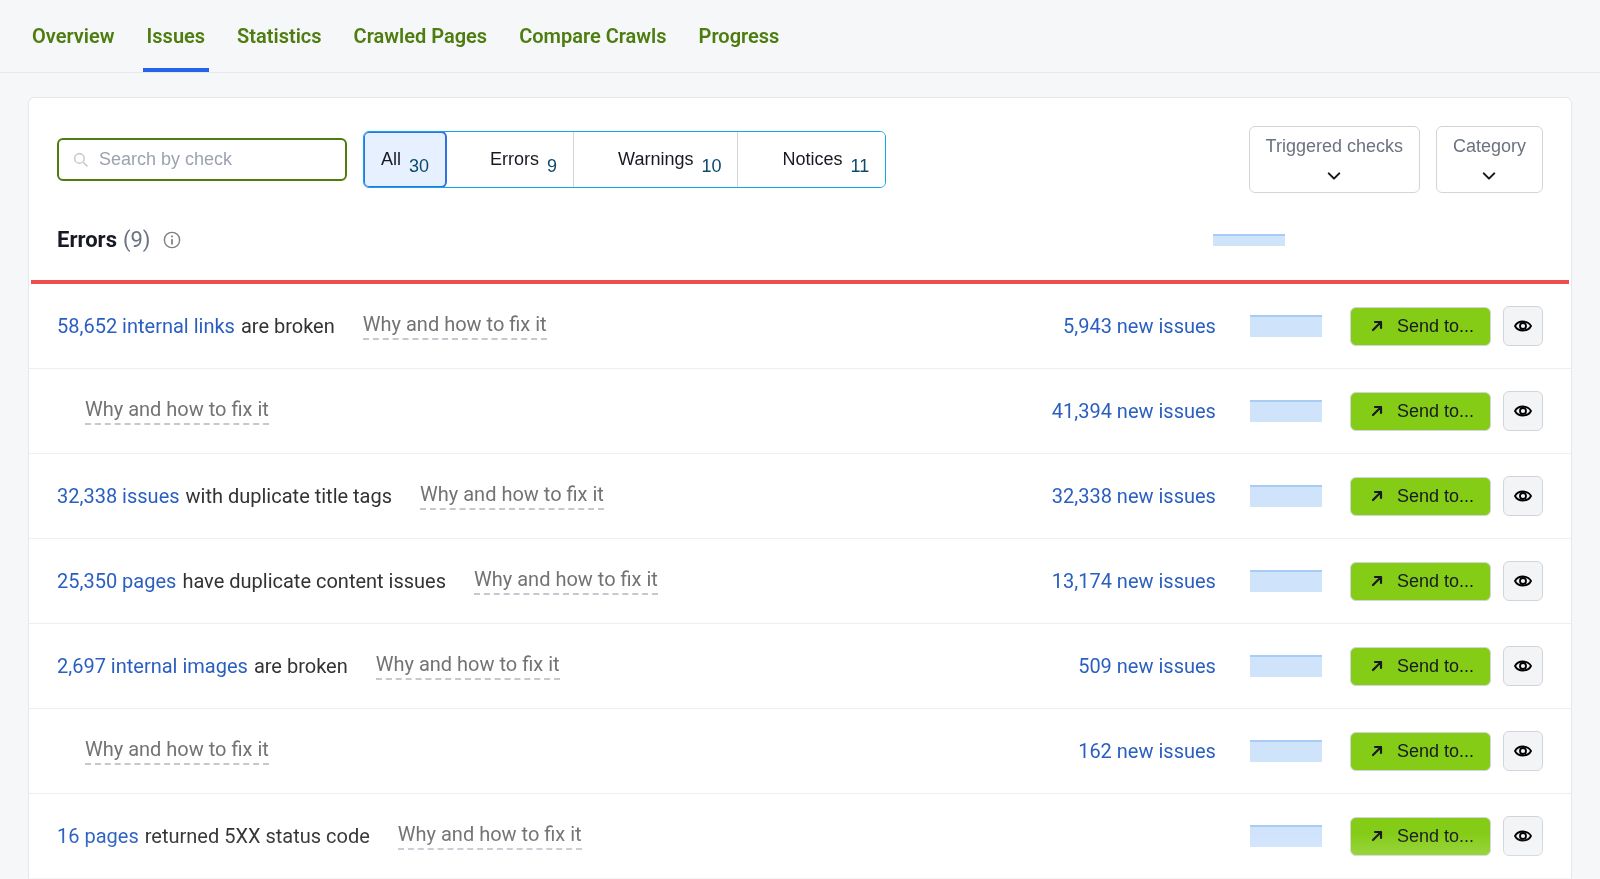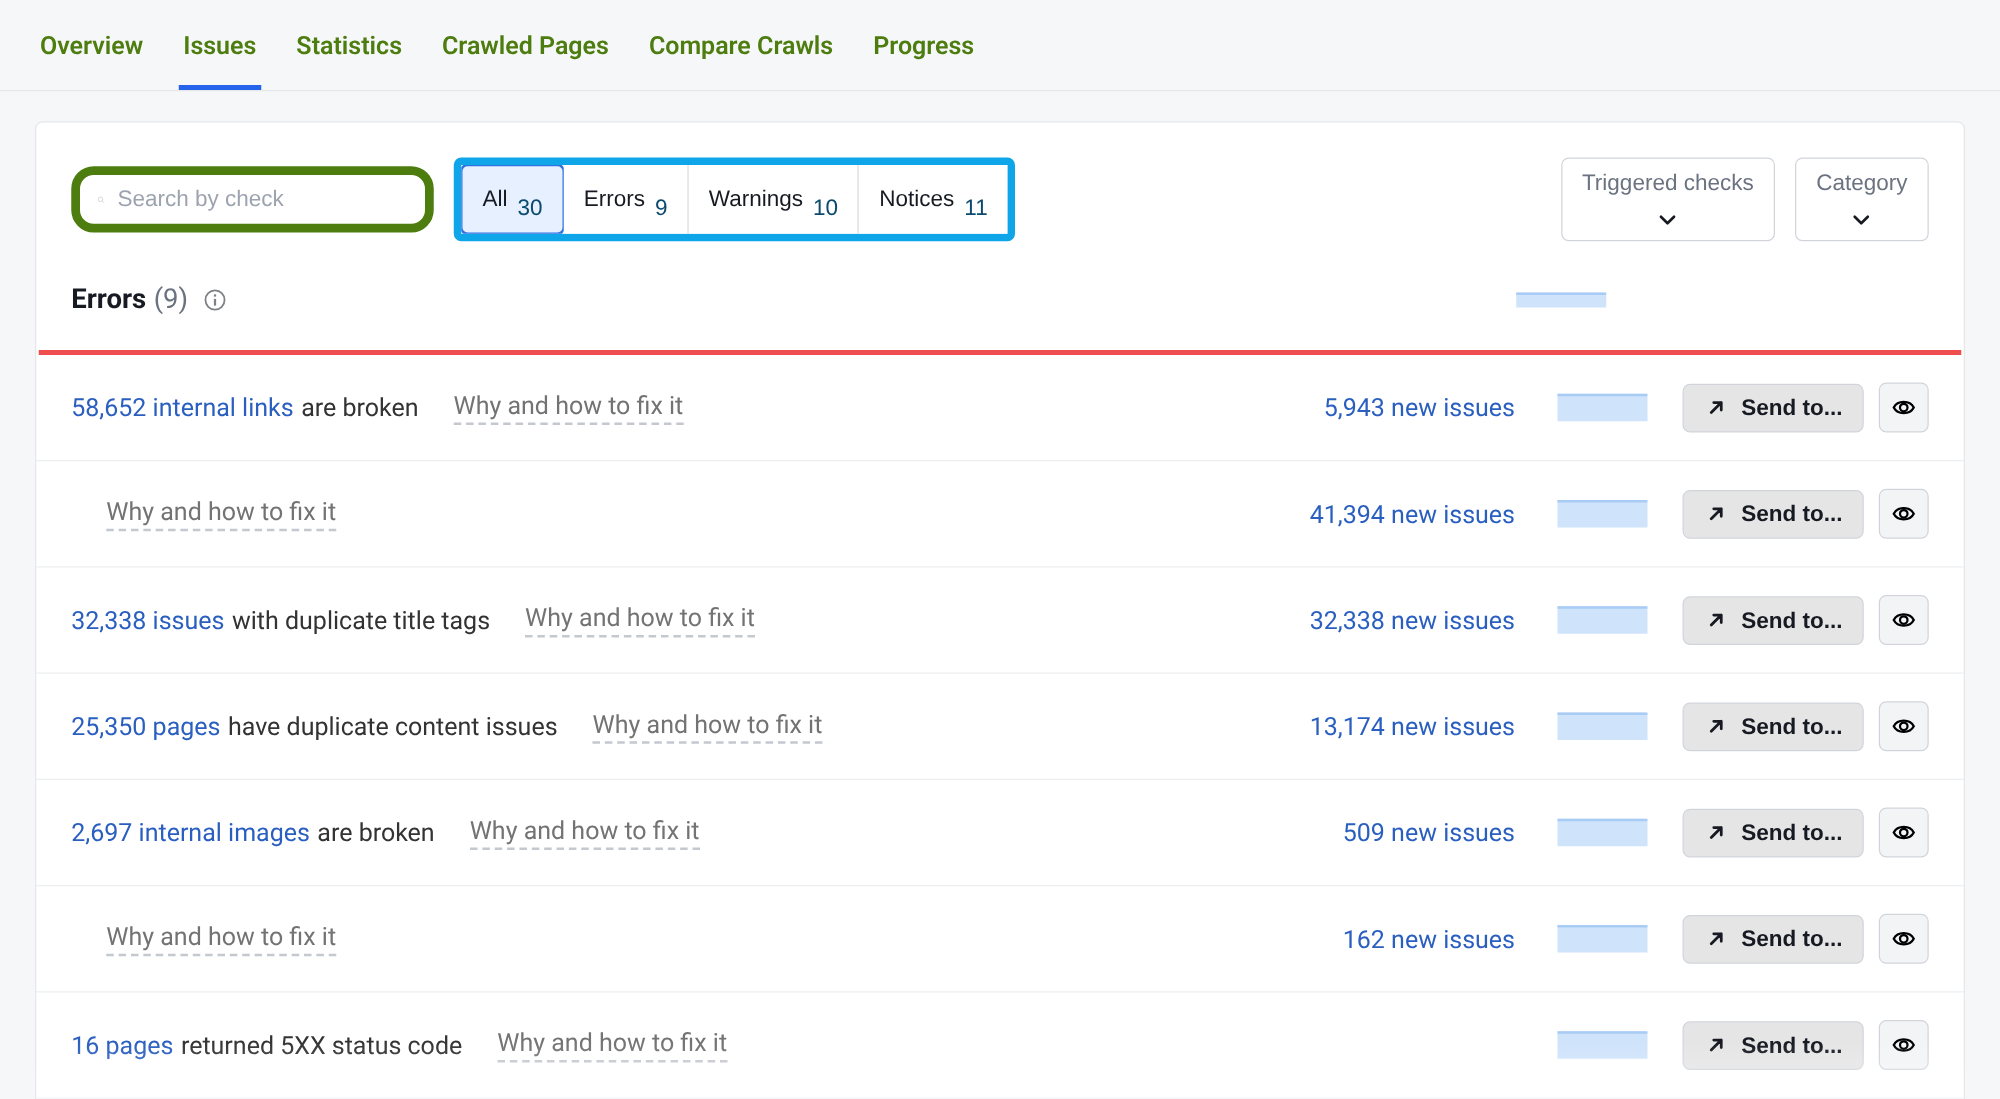--- a/index.html
+++ b/index.html
@@ -36,42 +36,43 @@
 .filters {
   display: flex;
   align-items: center;
   gap: 16px;
   padding: 28px 28px 24px 28px;
   flex-wrap: wrap;
 }
 .search-box {
   display: flex;
   align-items: center;
-  border: 7px solid #4d7c0f;
-  border-radius: 18px;
+  border: 2px solid #4d7c0f;
+  border-radius: 6px;
   padding: 9px 14px;
   width: 290px;
   color: #9ca3af;
   gap: 10px;
 }
 .search-box input {
   border: none;
   outline: none;
   font-size: 18px;
   flex: 1;
   color: #171a22;
 }
 .search-box input::placeholder { color: #9ca3af; }
 .search-icon { width: 18px; height: 18px; opacity: .55; }
 
 .seg-group {
   display: flex;
-  border: 6px solid #0ea5e9;
+  border: 1px solid #0ea5e9;
   border-radius: 6px;
   overflow: hidden;
+  gap: 28px;
 }
 .seg-btn {
   display: flex;
   align-items: center;
   gap: 8px;
   padding: 9px 16px;
   font-size: 18px;
   background: #fff;
   border: none;
   border-right: 1px solid #d1d5db;
@@ -156,24 +157,24 @@
   top:0;left:0;right:0;
   height:2px;
   background:#a9ccf5;
 }
 .send-btn {
   display: flex;
   align-items: center;
   gap: 10px;
   border: 1px solid #d1d5db;
   border-radius: 6px;
-  background: #e5e5e5;
+  background: #84cc16;
   padding: 8px 16px;
   font-size: 18px;
-  font-weight: 700;
+  font-weight: 400;
   color: #171a22;
   cursor: pointer;
 }
 .eye-btn {
   margin-left: 12px;
   width: 40px; height: 40px;
   display: flex; align-items: center; justify-content: center;
   border: 1px solid #d1d5db;
   border-radius: 6px;
   background: #f3f4f6;

